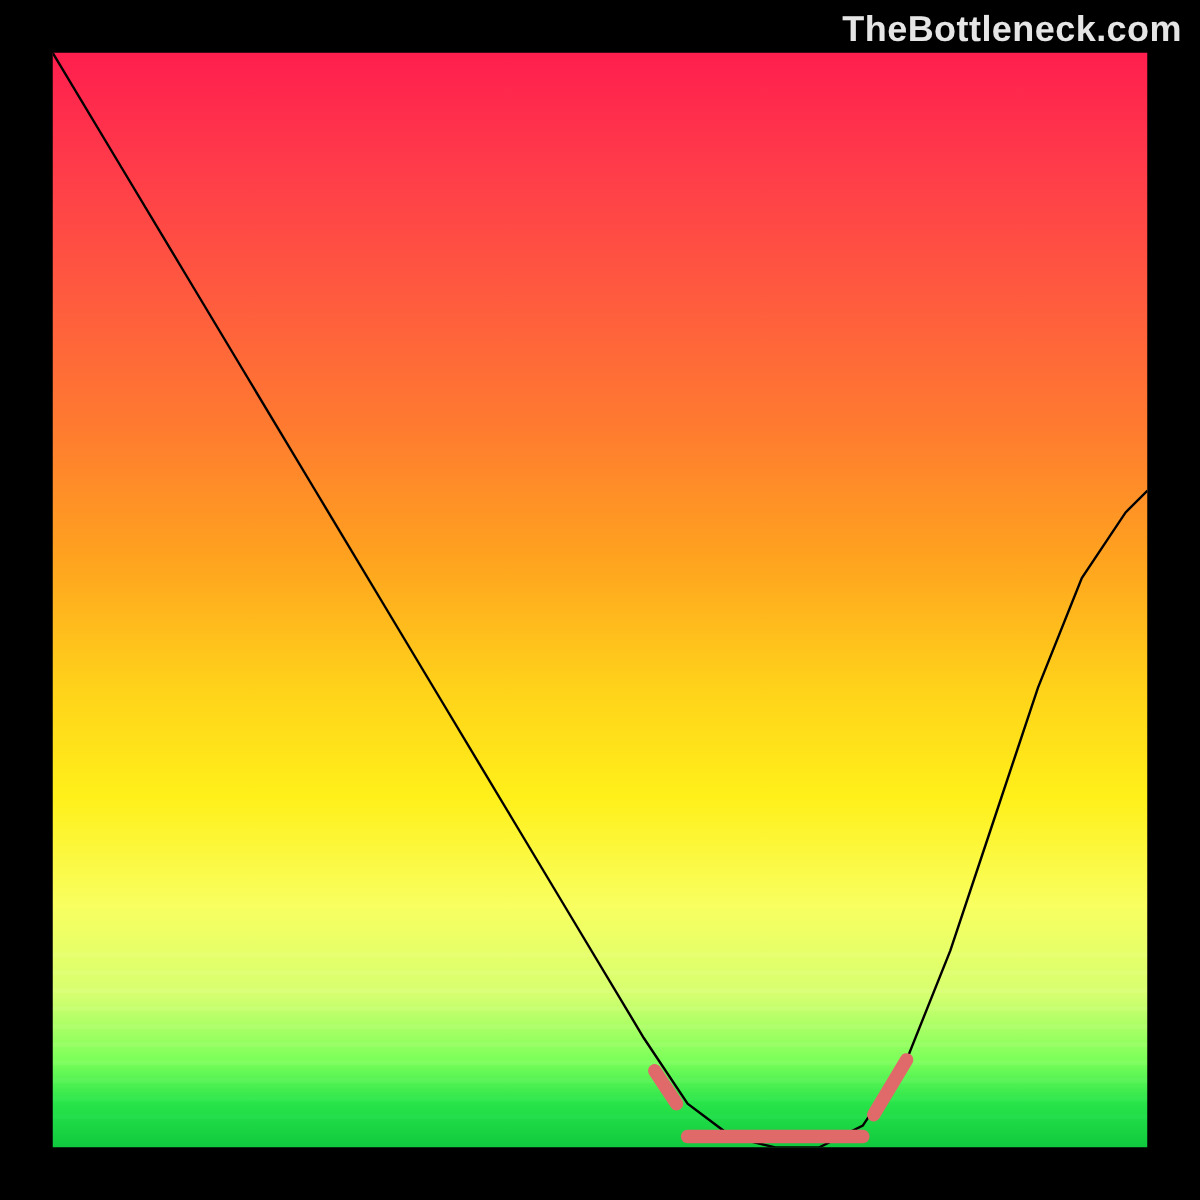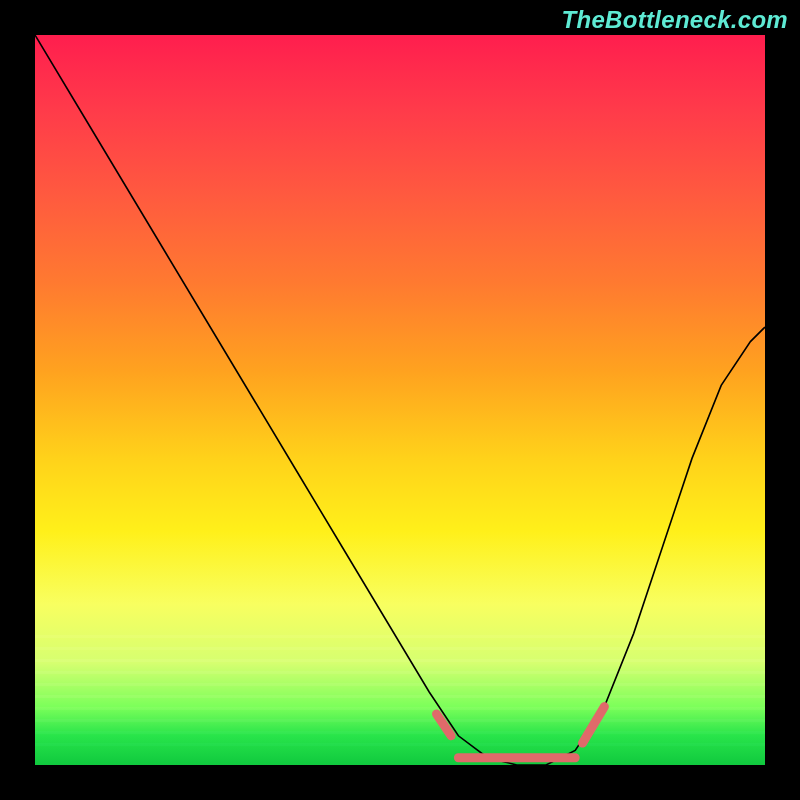--- a/index.html
+++ b/index.html
@@ -14,26 +14,25 @@
   .frame {
     position: relative;
     width: 800px;
     height: 800px;
     background: #000;
   }
   .watermark {
     position: absolute;
     top: 6px;
     right: 12px;
-    color: #5eead4;
+    color: #e5e5e5;
     font-size: 24px;
     font-weight: 600;
     letter-spacing: 0.3px;
     z-index: 5;
-    font-style: italic;
   }
   .plot-area {
     position: absolute;
     left: 35px;
     top: 35px;
     width: 730px;
     height: 730px;
     overflow: hidden;
   }
   .gradient {

